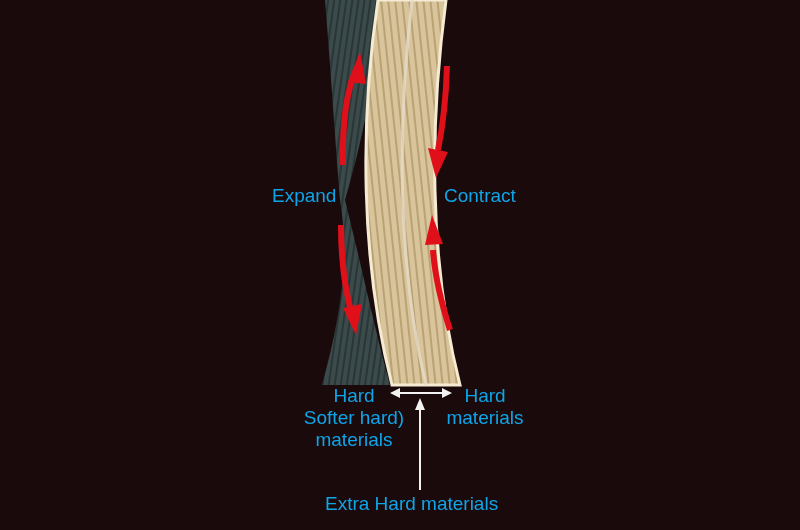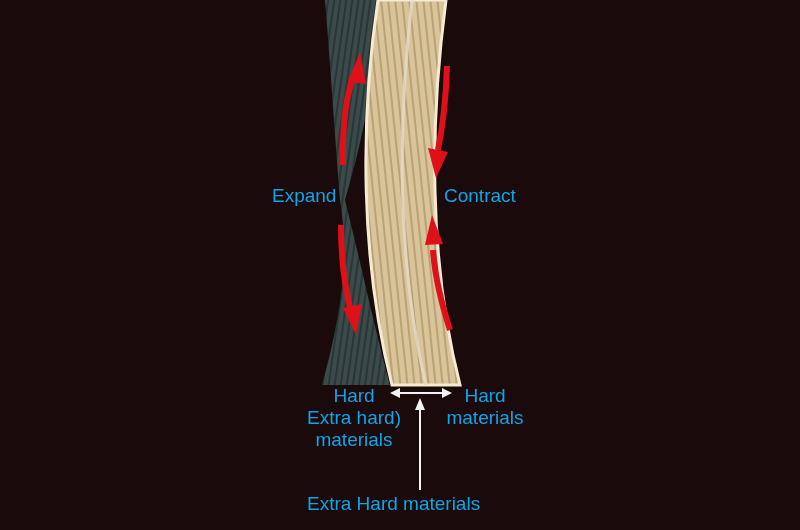--- a/index.html
+++ b/index.html
@@ -52,20 +52,20 @@
     <line x1="420" y1="408" x2="420" y2="490" stroke-width="2"></line>
     <polygon points="420,398 415,410 425,410" stroke="none"></polygon>
   </g>
 </svg>
 
 <div class="label" style="left:272px; top:185px;">Expand</div>
 <div class="label" style="left:444px; top:185px;text-align:center;">Contract</div>
 
 <div class="label" style="left:298px; top:385px; width:112px;">
   <div>Hard</div>
-  <div>Extra hard)</div>
+  <div>Softer hard)</div>
   <div>materials</div>
 </div>
 <div class="label" style="left:440px; top:385px; width:90px;">
   <div>Hard</div>
   <div>materials</div>
 </div>
-<div class="label" style="left:307px; top:493px;">Extra Hard materials</div>
+<div class="label" style="left:325px; top:493px;">Extra Hard materials</div>
 
 </body></html>

